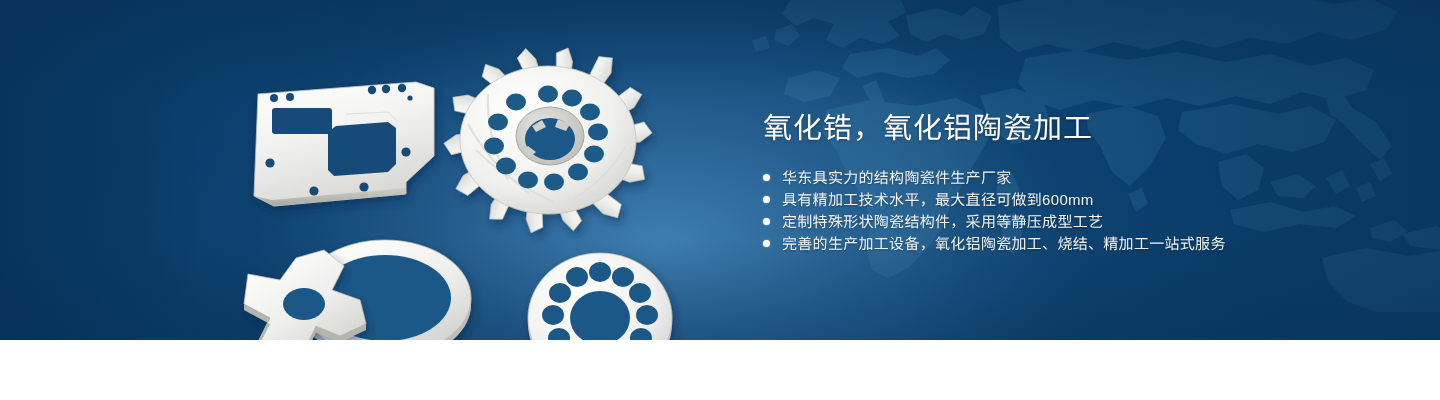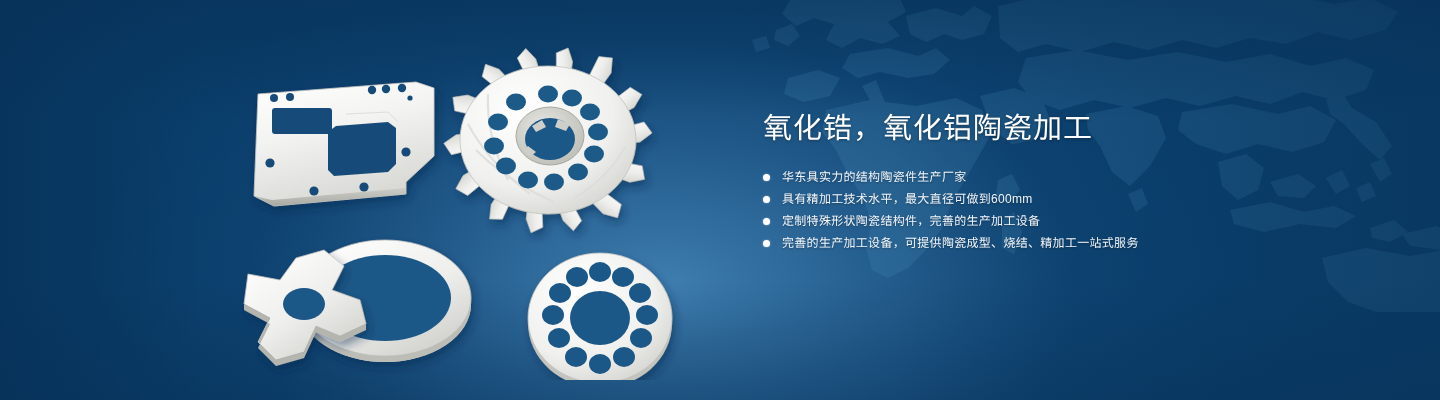--- a/index.html
+++ b/index.html
@@ -8,21 +8,21 @@
     padding: 0;
     background: #ffffff;
   }
   body {
     font-family: "Liberation Sans", "DejaVu Sans", sans-serif;
   }
 
   .banner {
     position: relative;
     width: 1440px;
-    height: 400px;
+    height: 340px;
     overflow: hidden;
     background: #0b4272;
   }
 
   
   .bg-base {
     position: absolute;
     inset: 0;
     background: #0a406e;
   }
@@ -110,21 +110,21 @@
     flex: 0 0 auto;
     width: 7px;
     height: 7px;
     border-radius: 50%;
     background: #ffffff;
     margin-right: 12px;
     box-shadow: 0 0 2px rgba(255,255,255,0.5);
   }
   .bullet-text {
     color: #f2f6fa;
-    font-size: 12px;
+    font-size: 15px;
     line-height: 15px;
     letter-spacing: 0.3px;
     white-space: nowrap;
     text-shadow: 0 1px 2px rgba(0,0,0,0.30);
   }
 </style>
 </head>
 <body>
 
 <div class="banner">
@@ -368,22 +368,22 @@
       <li class="bullet">
         <span class="dot"></span>
         <span class="bullet-text">华东具实力的结构陶瓷件生产厂家</span>
       </li>
       <li class="bullet">
         <span class="dot"></span>
         <span class="bullet-text">具有精加工技术水平，最大直径可做到600mm</span>
       </li>
       <li class="bullet">
         <span class="dot"></span>
-        <span class="bullet-text">定制特殊形状陶瓷结构件，完善的生产加工设备</span>
+        <span class="bullet-text">定制特殊形状陶瓷结构件，采用等静压成型工艺</span>
       </li>
       <li class="bullet">
         <span class="dot"></span>
-        <span class="bullet-text">完善的生产加工设备，可提供陶瓷成型、烧结、精加工一站式服务</span>
+        <span class="bullet-text">完善的生产加工设备，氧化铝陶瓷加工、烧结、精加工一站式服务</span>
       </li>
     </ul>
   </div>
 
 </div>
 
 </body></html>

